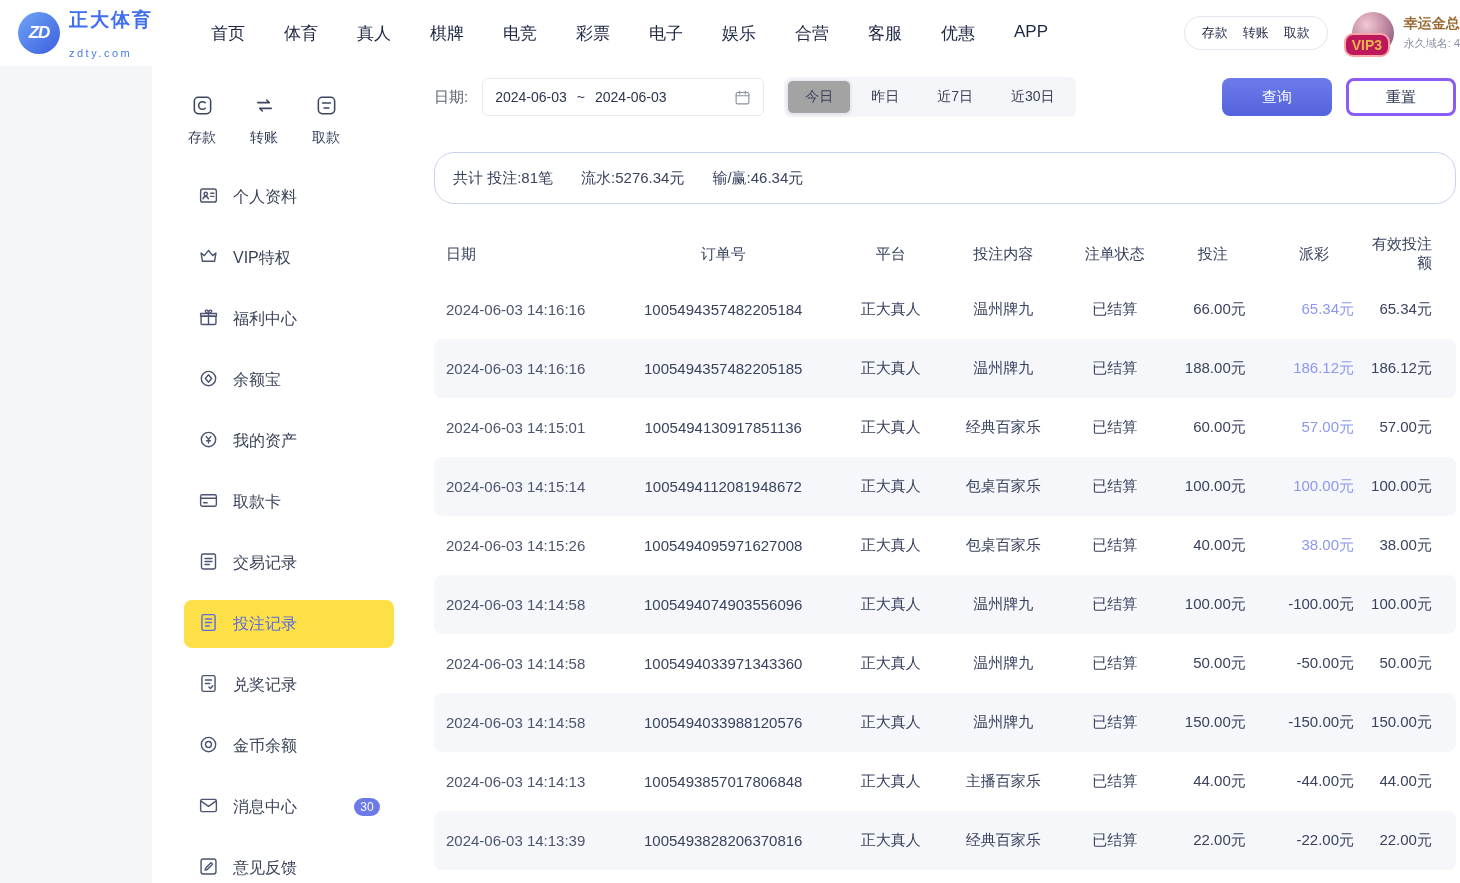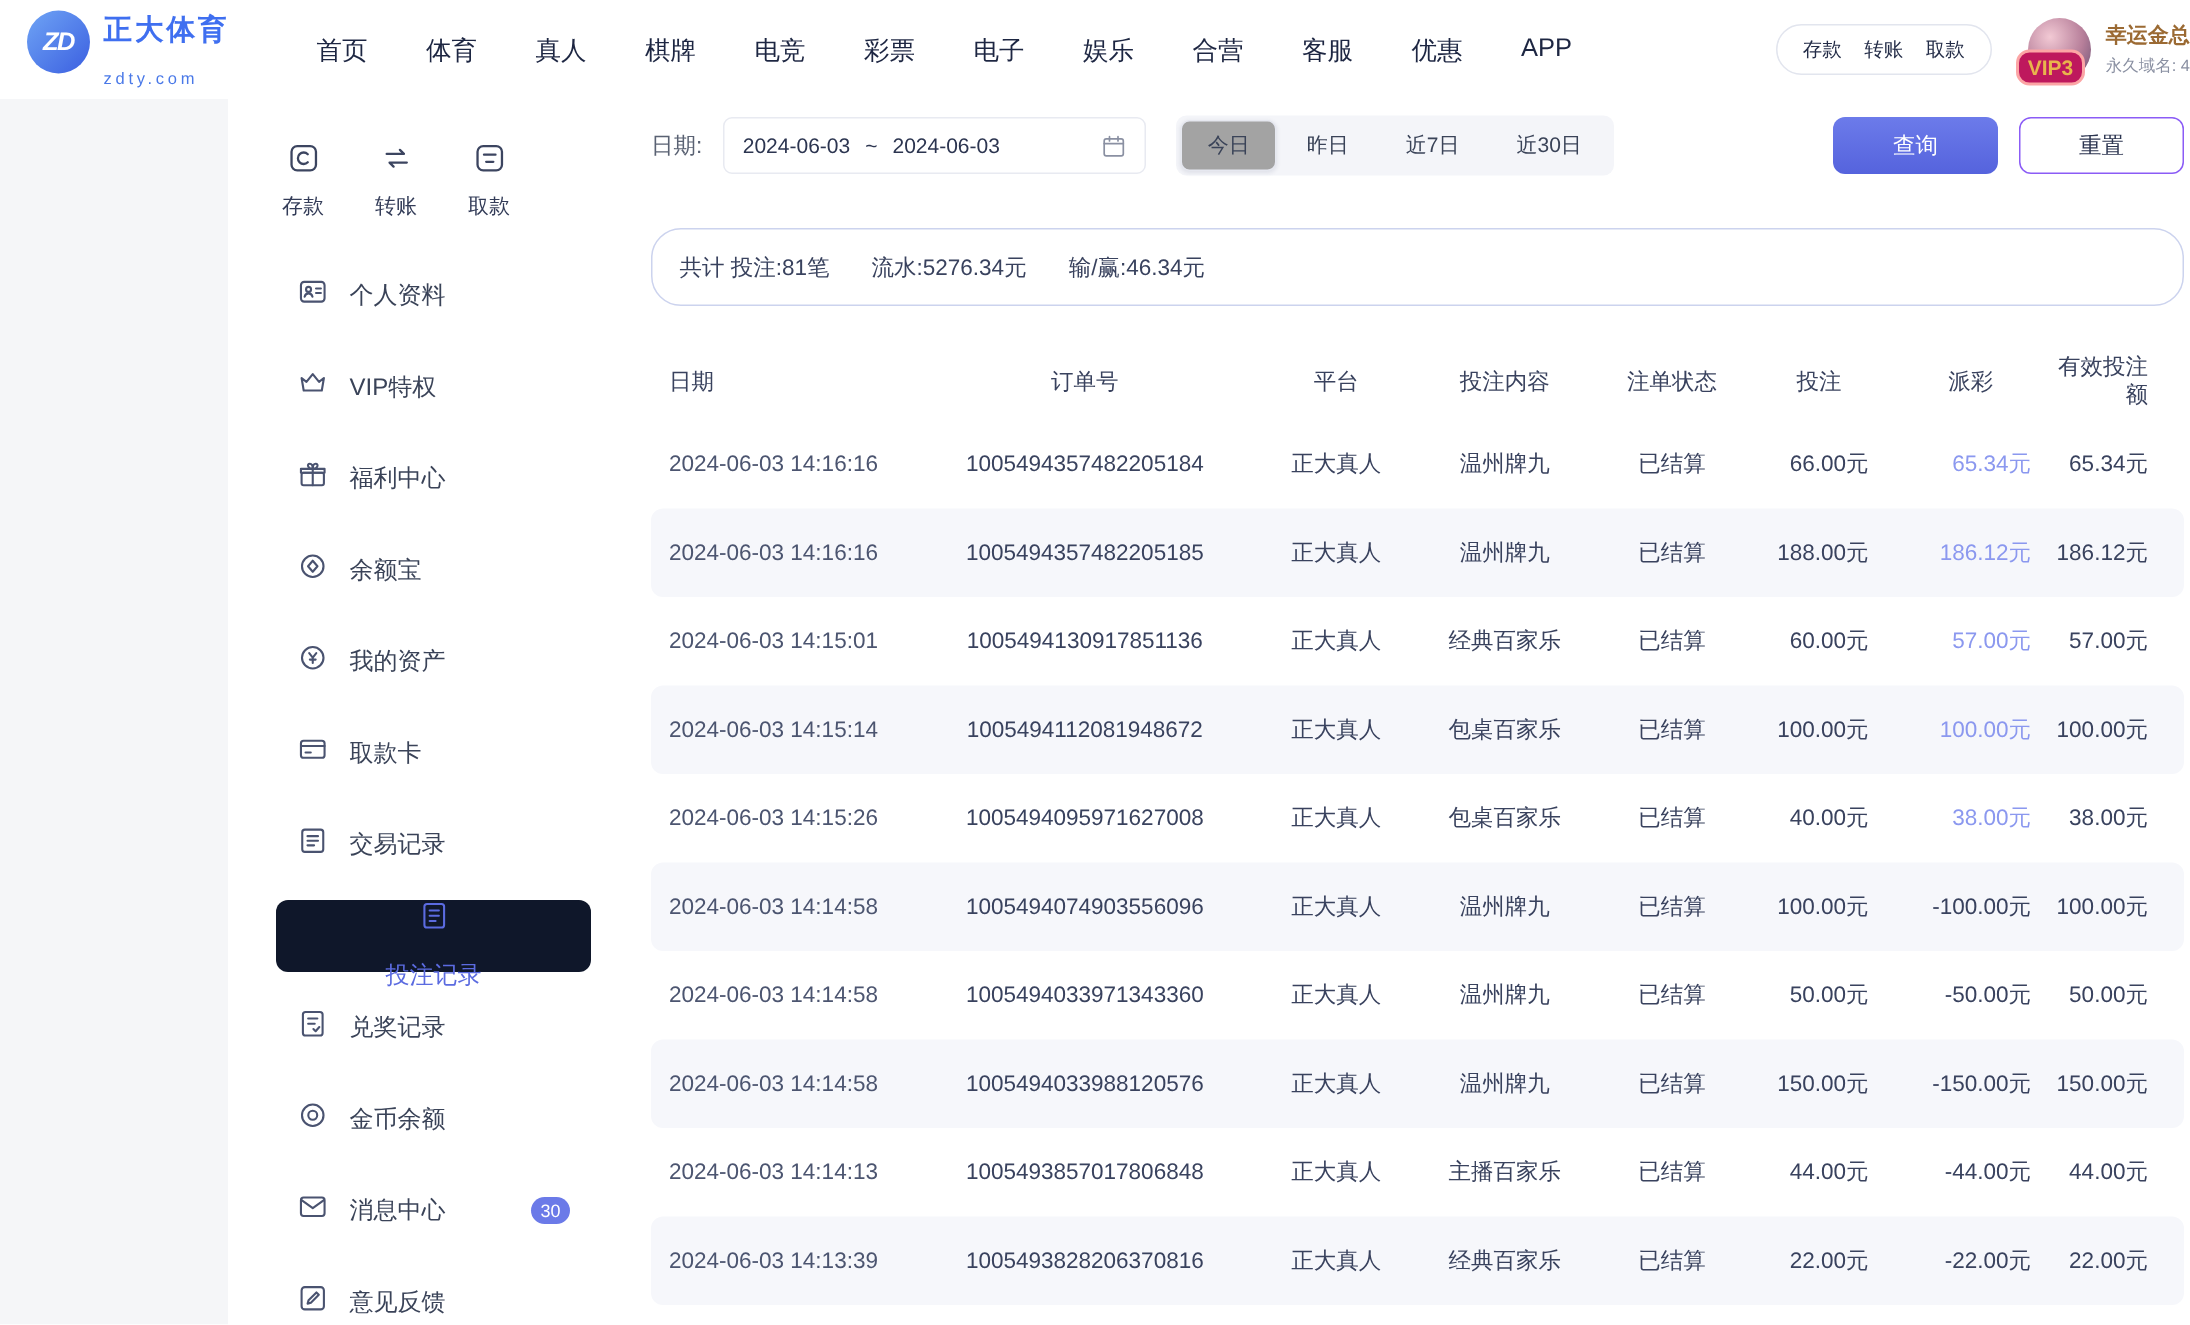--- a/index.html
+++ b/index.html
@@ -1,21 +1,21 @@
 <!DOCTYPE html>
 <html><head>
 <meta charset="utf-8">
 <style>
   * { margin:0; padding:0; box-sizing:border-box; }
   html,body { width:1460px; height:883px; overflow:hidden; background:#fff;
     font-family:"Liberation Sans","DejaVu Sans",sans-serif; color:#2c3550; }
 
   
   .header { height:66px; display:flex; align-items:center; padding:0 0 0 18px; background:#fff; }
-  .logo { display:flex; gap:9px; cursor:pointer; }
+  .logo { display:flex; align-items:center; gap:9px; cursor:pointer; }
   .logo-mark { width:42px; height:42px; border-radius:50%;
     background:linear-gradient(135deg,#6fa4f5,#3b5fe0); color:#fff;
     display:flex; align-items:center; justify-content:center;
     font-weight:bold; font-style:italic; font-size:17px; letter-spacing:-1px; }
   .brand-name { font-size:19px; font-weight:bold; color:#3f6ff0; letter-spacing:2px; }
   .brand-domain { font-size:11px; color:#4a79e8; letter-spacing:2.5px; margin-top:14px; }
   .nav { display:flex; margin-left:58px; gap:39px; }
   .nav-item { font-size:17px; color:#1d2642; cursor:pointer; white-space:nowrap; }
   .header-right { margin-left:auto; display:flex; align-items:center; padding-right:0; }
   .wallet-pill { display:flex; align-items:center; gap:15px; border:1px solid #e2e5ee;
@@ -35,21 +35,21 @@
   .gutter { width:152px; background:#f5f6f8; }
   .sidebar { width:252px; padding:28px 10px 0 32px; }
   .quick-actions { display:flex; gap:34px; padding-left:4px; }
   .quick-action { display:flex; flex-direction:column; align-items:center; gap:9px;
     font-size:14px; color:#333c58; cursor:pointer; }
   .quick-action svg { color:#3c4560; }
   .menu { margin-top:26px; }
   .menu-item { display:flex; align-items:center; gap:14px; height:48px; margin-bottom:13px;
     padding:0 14px; font-size:16px; color:#3a4358; border-radius:8px; cursor:pointer; }
   .menu-item svg { color:#4a5370; flex:none; }
-  .menu-item.active { background:#0f172a; color:#5b6be0;flex-direction:column; }
+  .menu-item.active { background:#fde047; color:#5b6be0; }
   .menu-item.active svg { color:#5b6be0; }
   .badge { margin-left:auto; background:#6b7ae8; color:#fff; font-size:12px; min-width:26px;
     height:18px; border-radius:9px; display:flex; align-items:center; justify-content:center; padding:0 6px; }
 
   
   .main { flex:1; padding:12px 4px 0 30px; }
   .filter-bar { display:flex; align-items:center; height:38px; margin-bottom:36px; }
   .date-label { font-size:15px; color:#5a6273; margin-right:14px; }
   .date-range { display:flex; align-items:center; width:282px; height:38px;
     border:1px solid #e8eaf1; border-radius:6px; padding:0 12px; font-size:14px;
@@ -57,21 +57,21 @@
   .date-range .cal { margin-left:auto; color:#8a90a2; display:flex; }
   .quick-filters { margin-left:20px; background:#f4f5f9; border-radius:7px; padding:3px;
     display:flex; gap:2px; }
   .chip { padding:7px 17px; font-size:14px; color:#3a4358; border-radius:6px; cursor:pointer;
     border:1px solid transparent; white-space:nowrap; }
   .chip.active { background:#a3a3a3; border-color:#e6e8f0; box-shadow:0 1px 3px rgba(40,50,90,.10); }
   .fspacer { flex:1; }
   .btn { width:110px; height:38px; border-radius:8px; font-size:15px; display:flex;
     align-items:center; justify-content:center; cursor:pointer; }
   .btn-query { background:linear-gradient(180deg,#6c7bea,#5563dd); color:#fff; }
-  .btn-reset { background:#fff; border:1px solid #8b5cf6; color:#2c3550; margin-left:14px; }
+  .btn-reset { background:#fff; border:3px solid #8b5cf6; color:#2c3550; margin-left:14px; }
 
   .summary-box { border:1px solid #ccd3ee; border-radius:20px; height:52px; display:flex;
     align-items:center; gap:28px; padding:0 18px; font-size:15px; color:#39425e; margin-bottom:24px; }
 
   .table { width:100%; }
   .tr { display:grid; grid-template-columns:17% 22.6% 10.2% 11.8% 10% 9.2% 10.6% 8.6%;
     align-items:center; height:59px; font-size:15px; color:#39425e; border-radius:8px; }
   .thead { height:52px; color:#39425e; }
   .tr.alt { background:#f6f7fb; }
   .c1 { text-align:left; padding-left:12px; color:#4c5570; }

